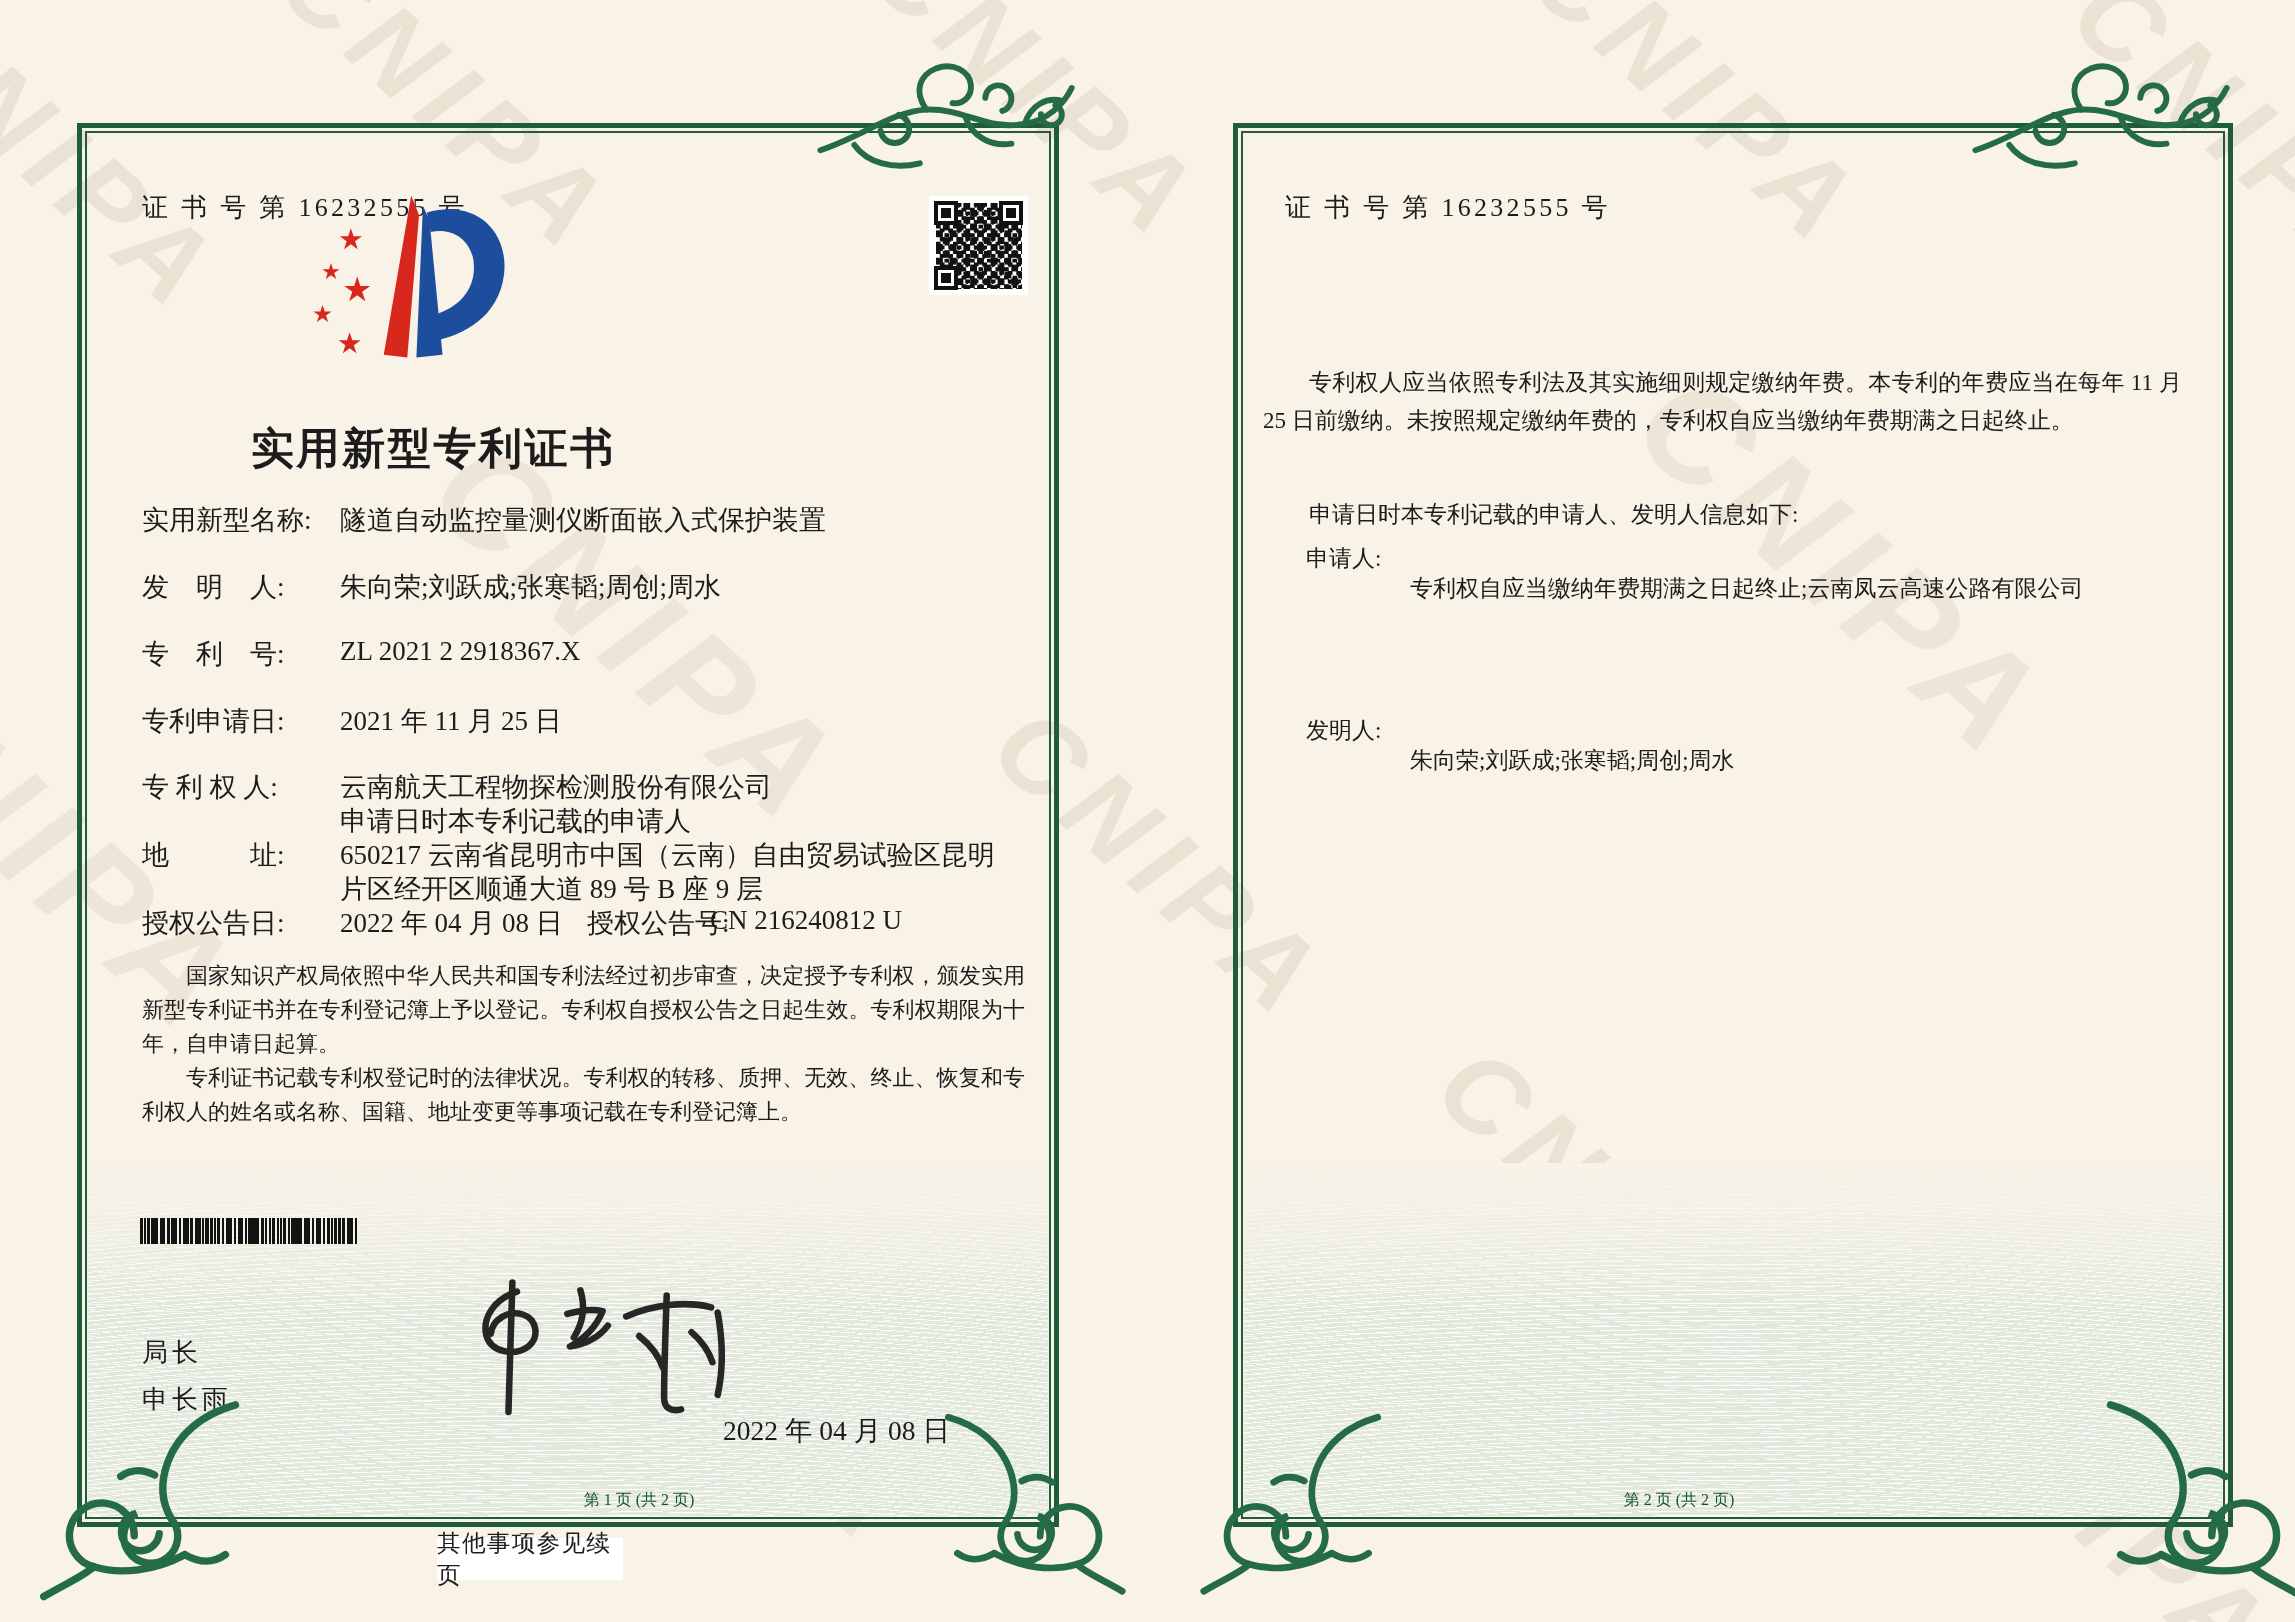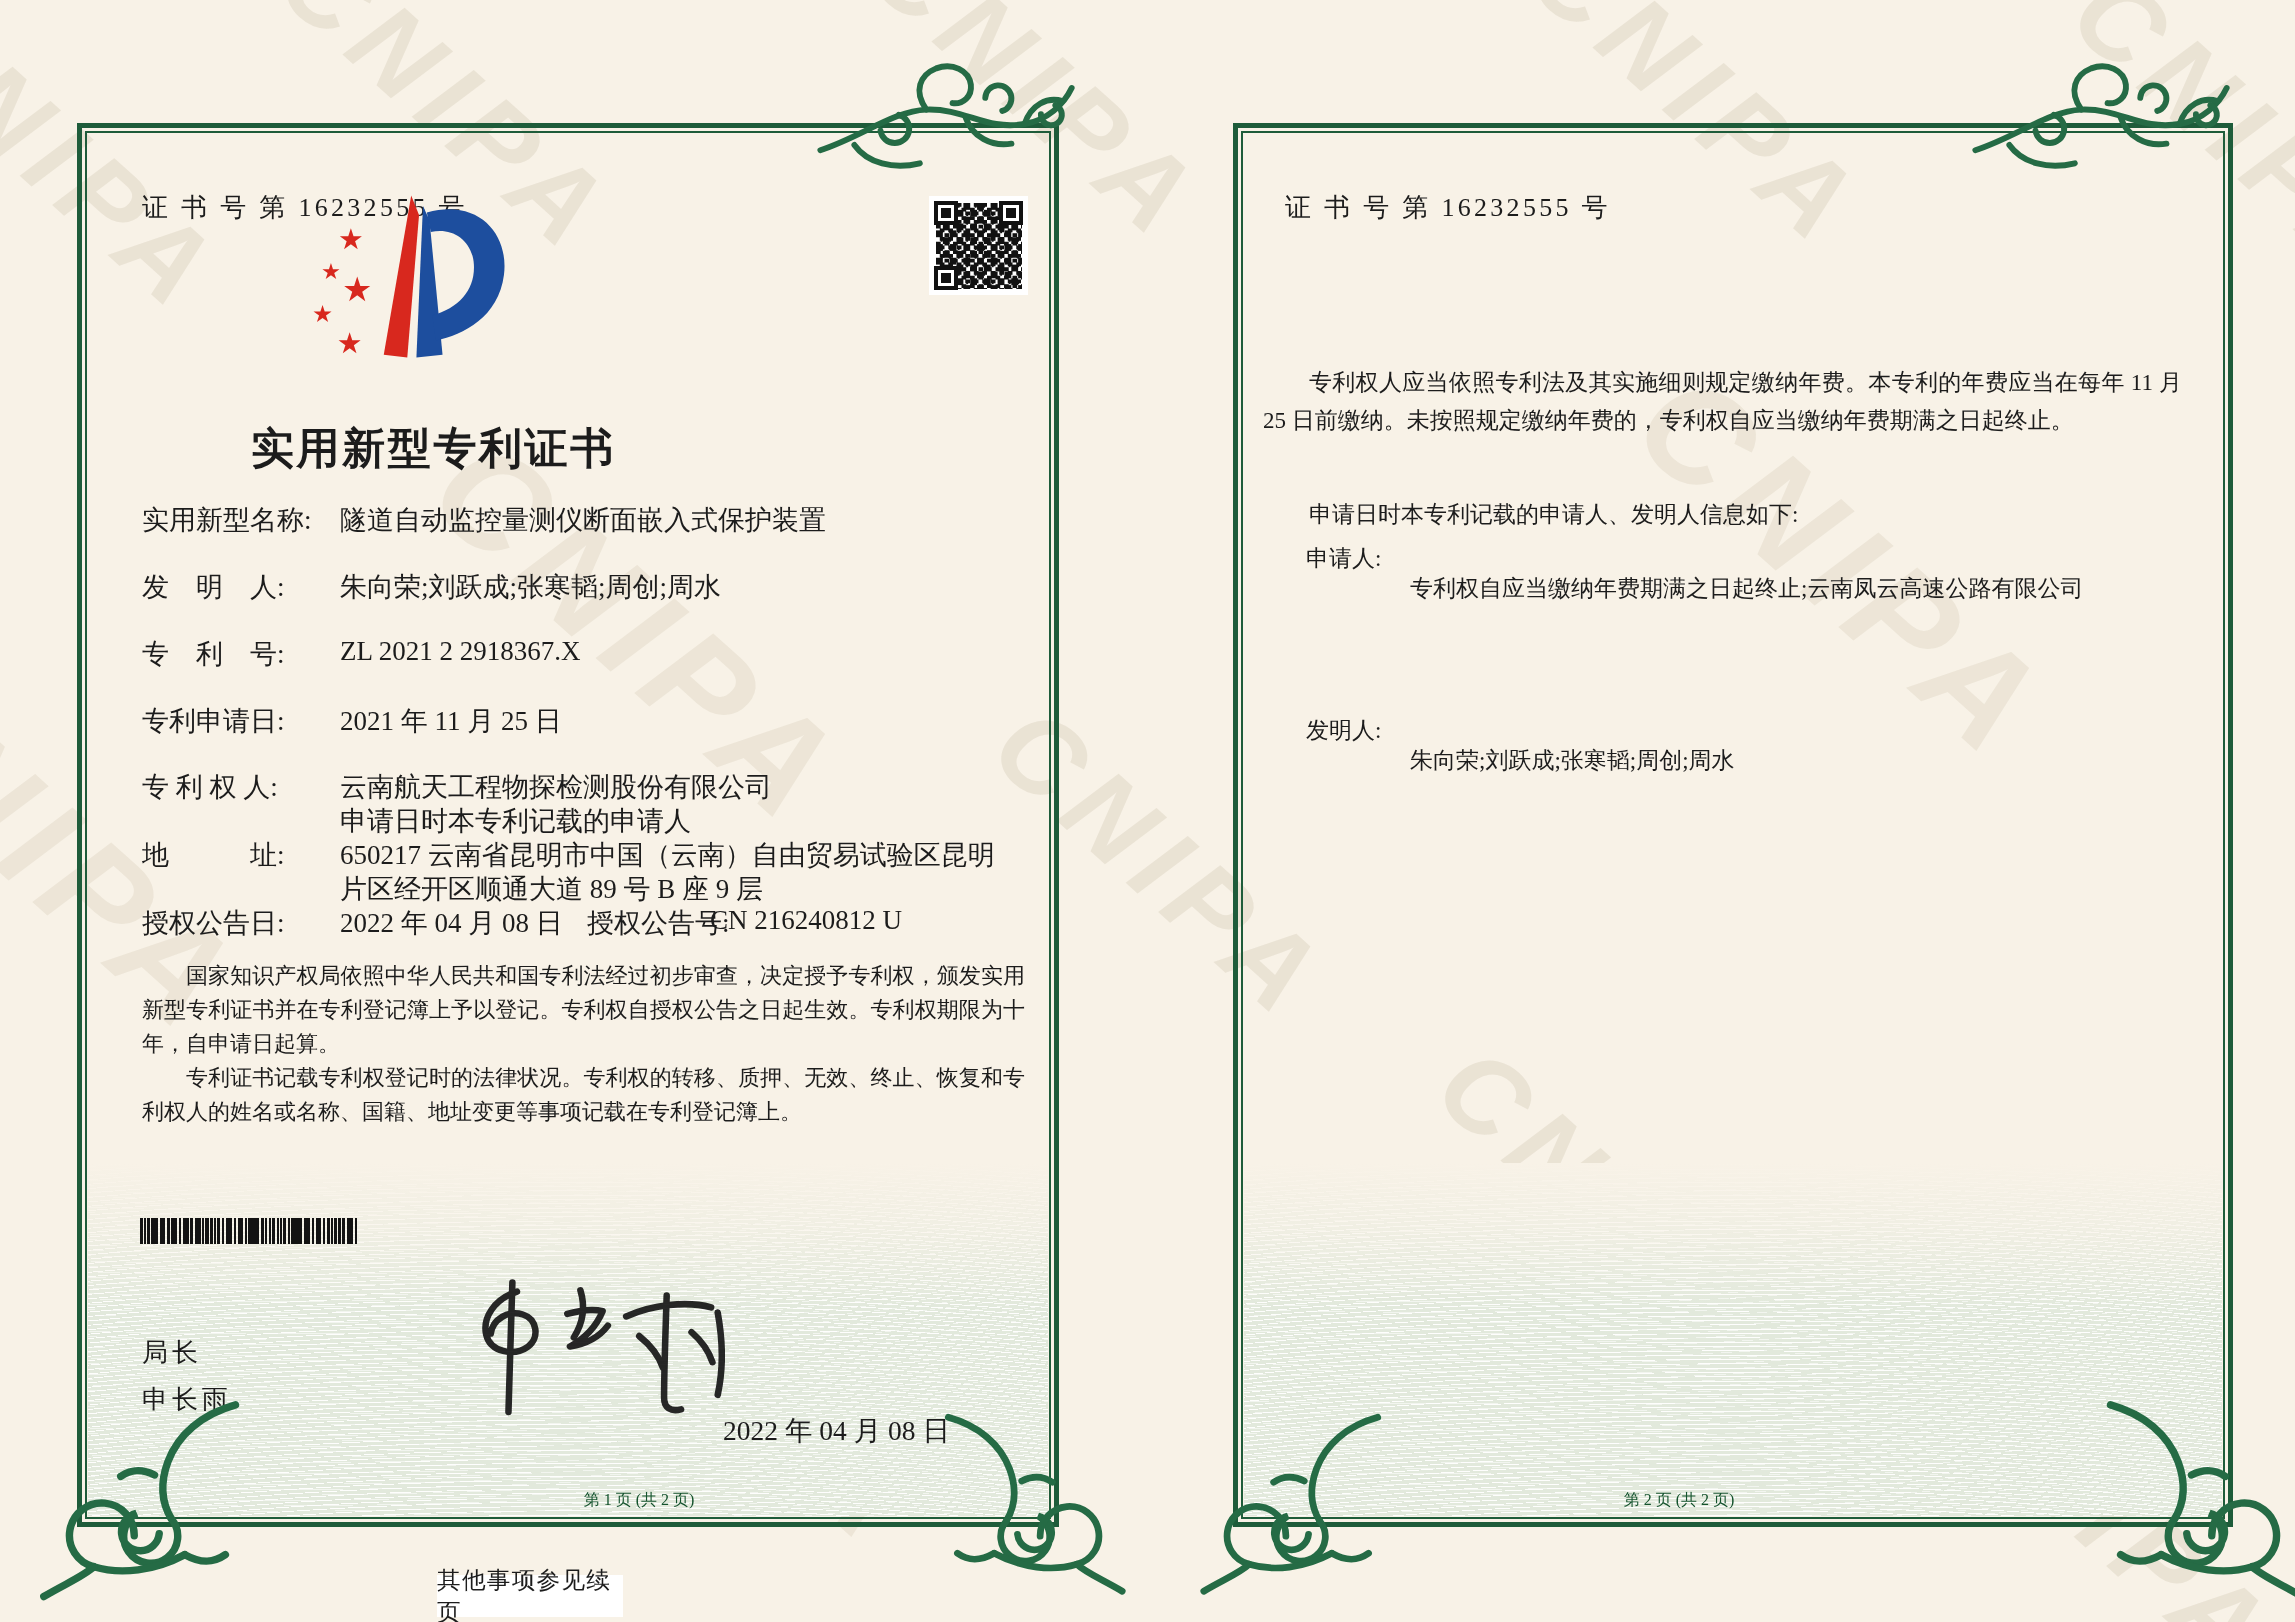--- a/index.html
+++ b/index.html
@@ -66,21 +66,21 @@
       repeating-conic-gradient(from 0deg,#111 0 25%,transparent 0 50%),
       repeating-conic-gradient(from 90deg,#111 0 25%,transparent 0 50%);
     background-size:8.5px 8.5px,13.7px 13.7px;
   }
   .finder{position:absolute;width:23.6px;height:23.6px;border:4.6px solid #111;background:#fff;box-sizing:border-box;}
   .finder::after{content:"";position:absolute;inset:2.6px;background:#111;}
   .finder.tl{left:5.2px;top:5.2px;} .finder.tr{right:5.2px;top:5.2px;} .finder.bl{left:5.2px;bottom:5.2px;}
   
   .note{
     position:absolute;left:437px;top:1538px;width:186px;height:42px;background:#ffffff;
-    font-size:23.6px;display:flex;align-items:center;justify-content:center;letter-spacing:1.3px;margin-top:37px;
+    font-size:23.6px;display:flex;align-items:center;justify-content:center;letter-spacing:1.3px;
   }
   .orn{position:absolute;pointer-events:none;}
   .sig{position:absolute;left:314px;top:1145px;}
 </style>
 </head>
 <body>
 
 <svg width="0" height="0" style="position:absolute">
   <defs>
     <symbol id="orn-dragon" viewBox="0 0 400 220">

